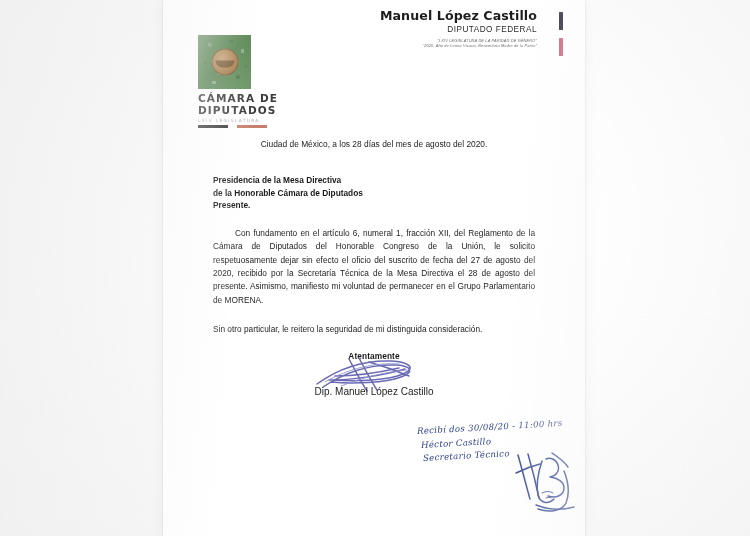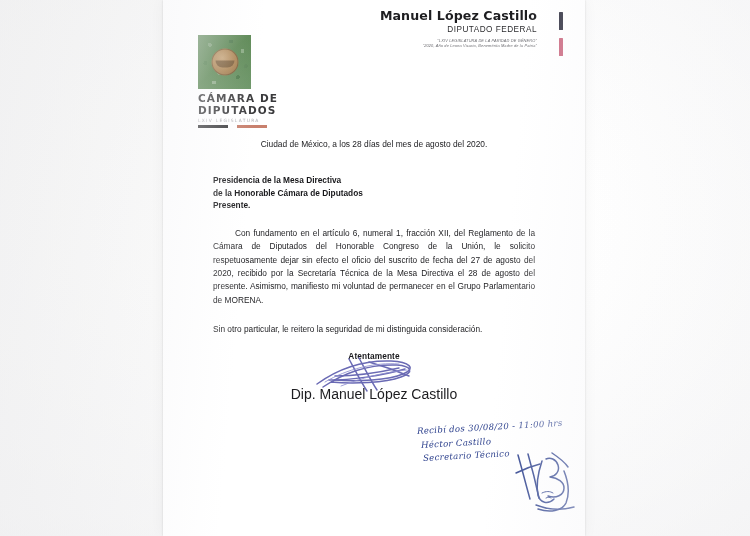--- a/index.html
+++ b/index.html
@@ -236,21 +236,21 @@
     height: 34px;
     margin-top: -3px;
   }
   .sig-wrap svg {
     position: absolute;
     left: 50%;
     top: -2px;
     transform: translateX(-46%);
   }
   .signblock .signer {
-    font-size: 14px;
+    font-size: 10px;
     color: #1d1d20;
     margin-top: -6px;
     position: relative;
     z-index: 1;
   }
 
   
   .handnote {
     position: absolute;
     left: 254px;

